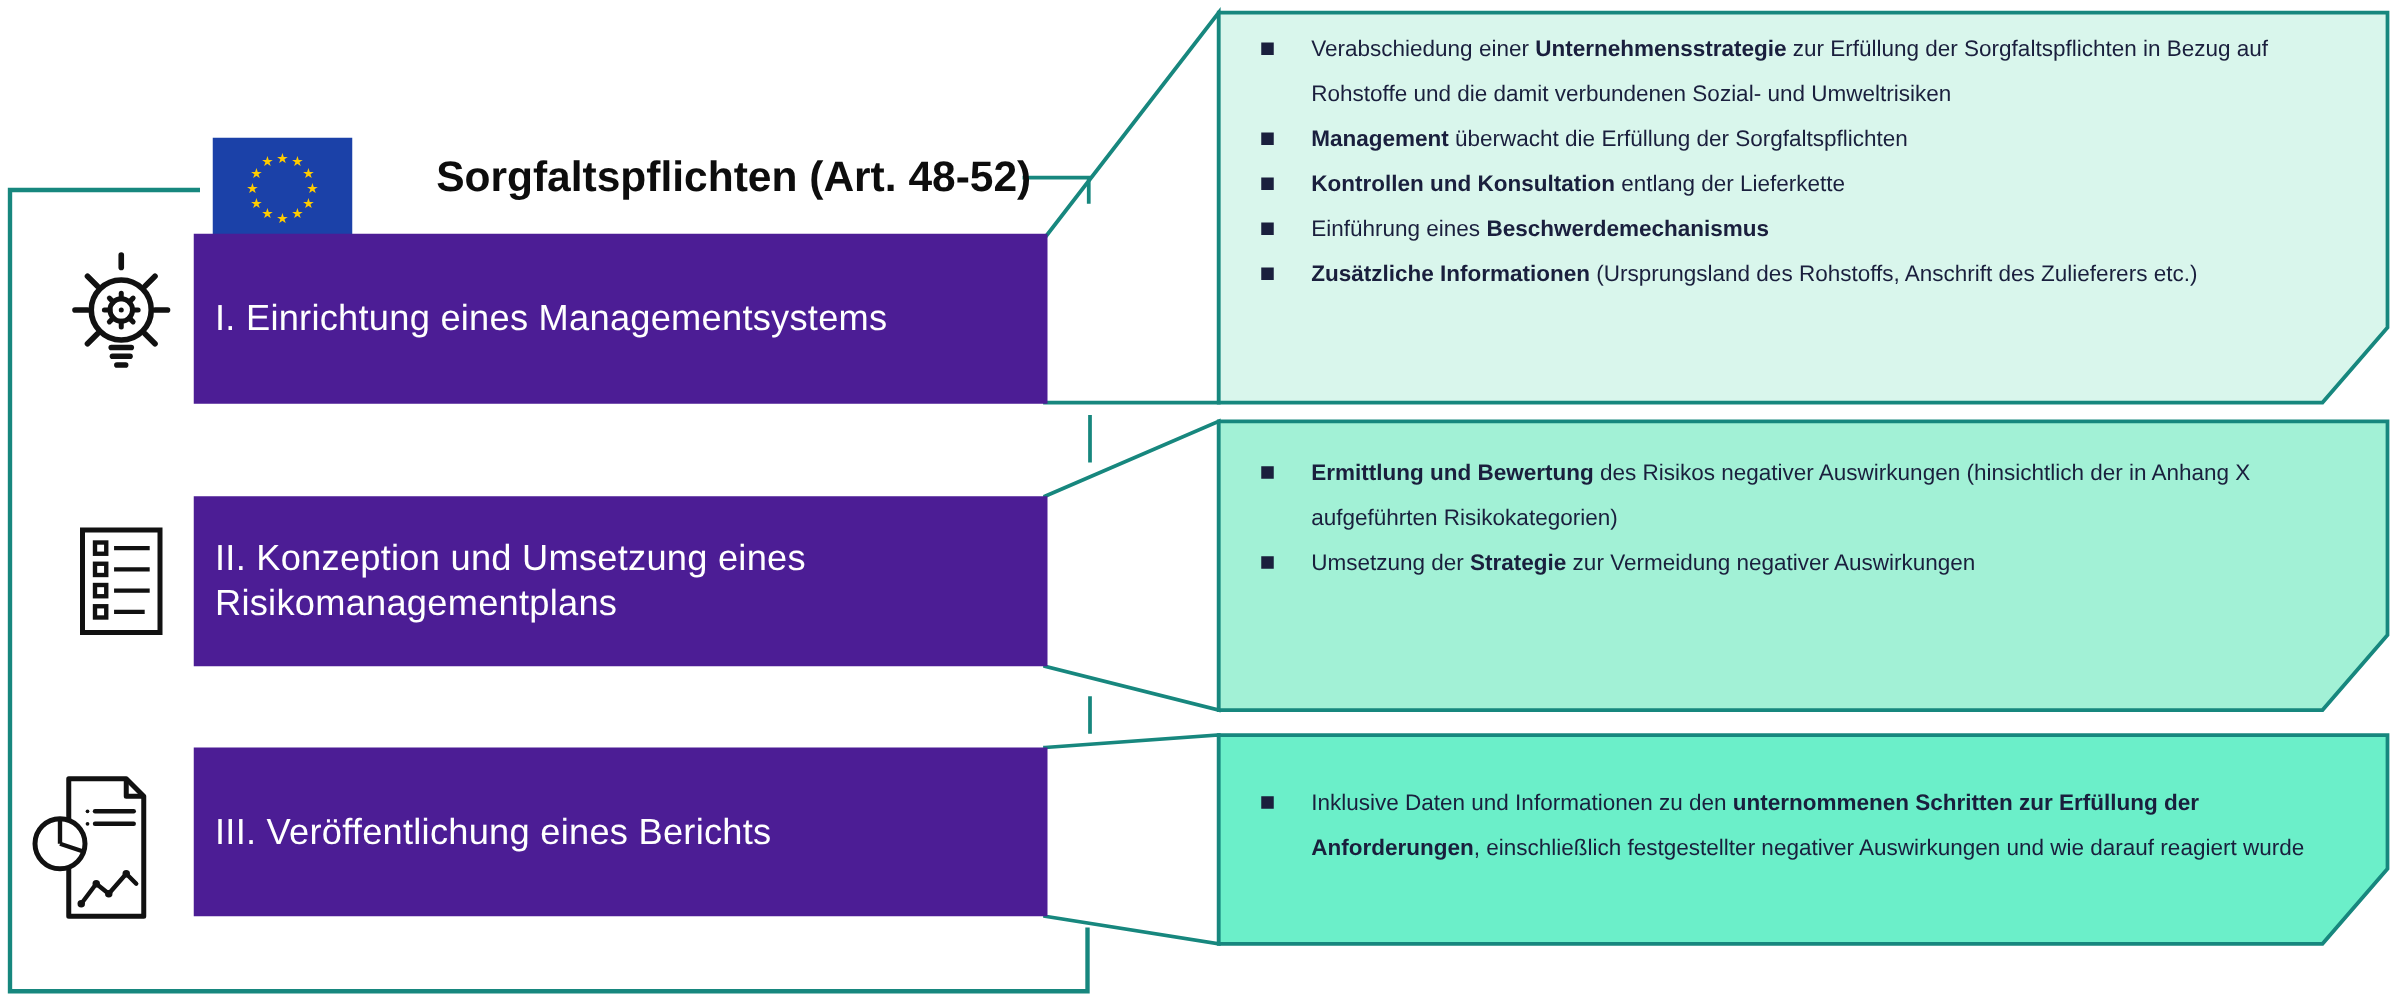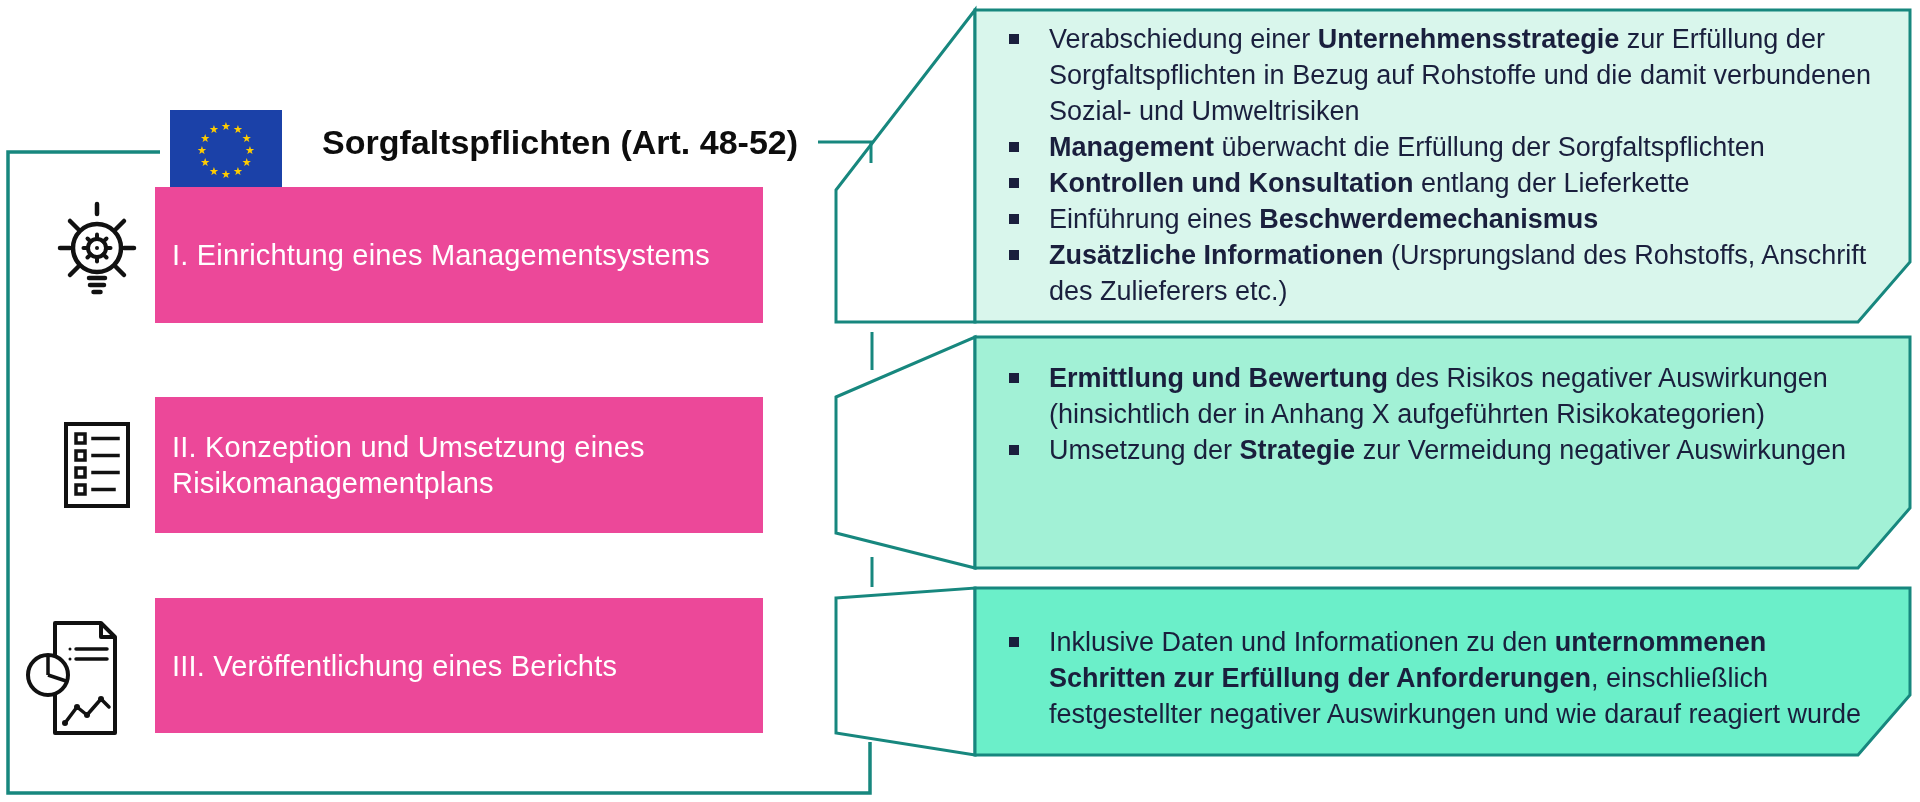--- a/index.html
+++ b/index.html
@@ -3,31 +3,31 @@
 <meta charset="utf-8">
 <style>
   html,body{margin:0;padding:0;background:#ffffff;}
   #stage{
     position:relative;width:1920px;height:802px;overflow:hidden;
     font-family:"Liberation Sans", sans-serif;background:#ffffff;
   }
   #wires{position:absolute;left:0;top:0;width:1920px;height:802px;}
   
   .step-box{
-    position:absolute;left:155px;width:608px;background:#ec4899;color:#ffffff;
+    position:absolute;left:155px;width:683px;background:#4c1d95;color:#ffffff;
     display:flex;align-items:center;box-sizing:border-box;padding-left:17px;padding-right:14px;
     font-size:29px;line-height:36px;font-weight:400;letter-spacing:0.2px;
   }
   .title{
-    position:absolute;left:295px;top:122px;width:530px;text-align:center;
+    position:absolute;left:295px;top:122px;width:530px;text-align:right;
     font-size:34px;line-height:40px;font-weight:bold;color:#0d0d0d;
   }
   
   .callout-list{position:absolute;left:1003px;margin:0;padding:0;list-style:none;color:#1a1f3d;}
-  .callout-list li{display:flex;align-items:flex-start;font-size:27px;line-height:36px;}
+  .callout-list li{display:flex;align-items:flex-start;font-size:18px;line-height:36px;}
   .marker{flex:0 0 10px;width:10px;height:10px;background:#1a1f3d;margin:13px 30px 0 6px;}
   .li-text{flex:1;}
   .li-text b{font-weight:bold;}
   .icon-wrap{position:absolute;}
 </style>
 </head>
 <body>
 
 <div id="stage">
 

